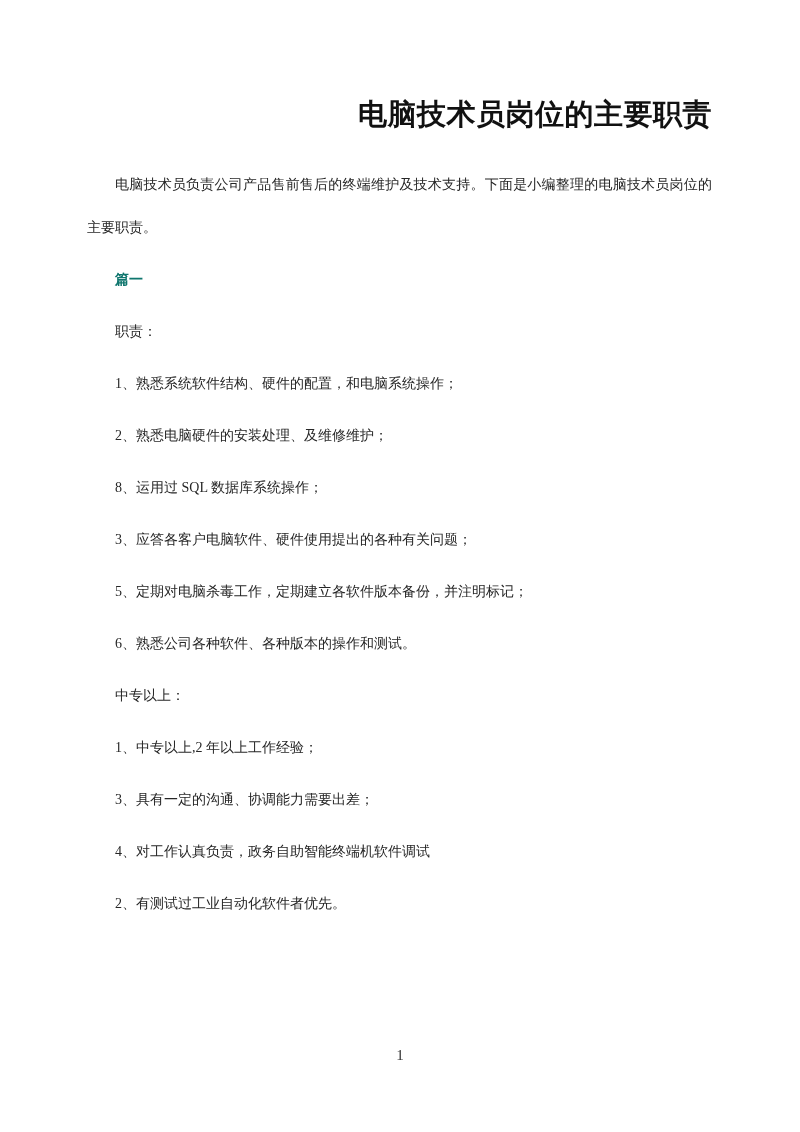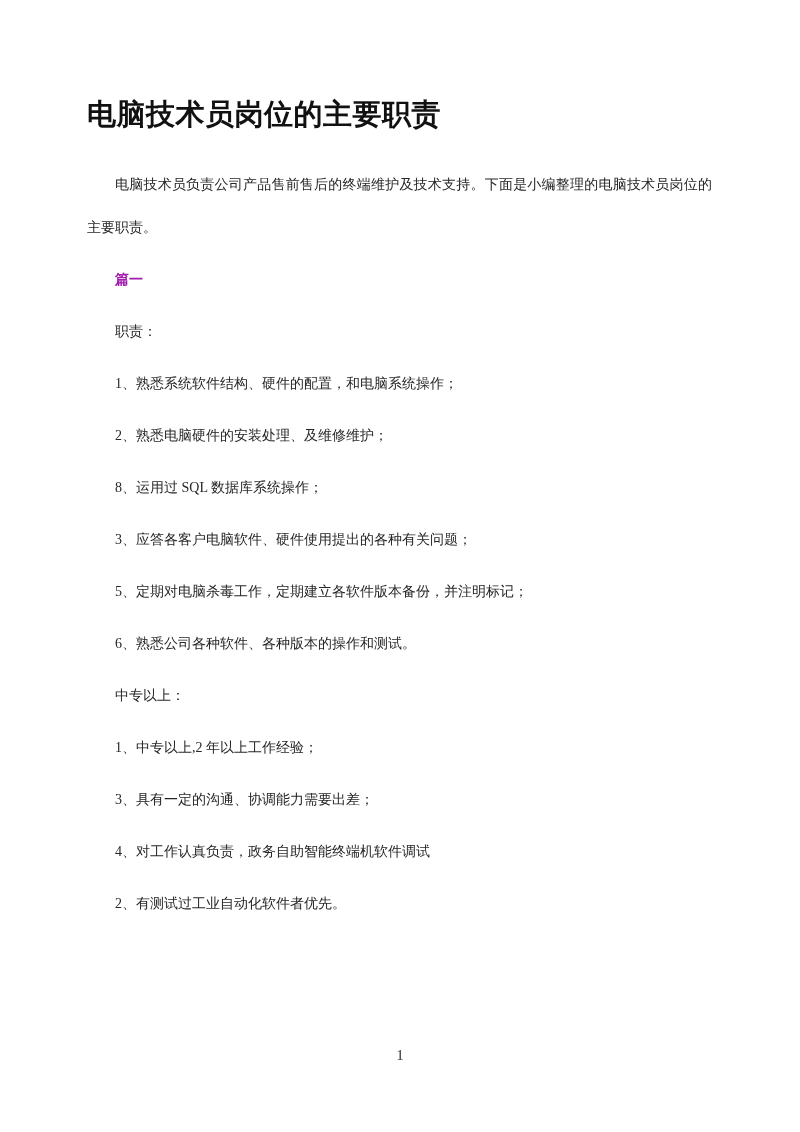--- a/index.html
+++ b/index.html
@@ -17,37 +17,37 @@
     padding: 96px 88px 0 87px;
     font-family: "Liberation Serif", "DejaVu Serif", serif;
     color: #262626;
     overflow: hidden;
   }
   .doc-title {
     font-family: "DejaVu Sans", "Liberation Sans", sans-serif;
     font-weight: bold;
     font-size: 29px;
     line-height: 36px;
-    text-align: left;
+    text-align: right;
     color: #111111;
     margin: 0 0 31px 0;
     letter-spacing: 0.5px;
   }
   .para {
     font-size: 14px;
     line-height: 43px;
     margin: 0 0 9px 0;
     text-indent: 2em;
     text-align: justify;
     word-break: break-all;
   }
   .section-heading {
     font-family: "DejaVu Sans", "Liberation Sans", sans-serif;
     font-weight: bold;
-    color: #a21caf;
+    color: #0f766e;
   }
   .page-number {
     position: absolute;
     left: 0;
     right: 0;
     top: 1045px;
     text-align: center;
     font-size: 15px;
     line-height: 20px;
     color: #333333;

